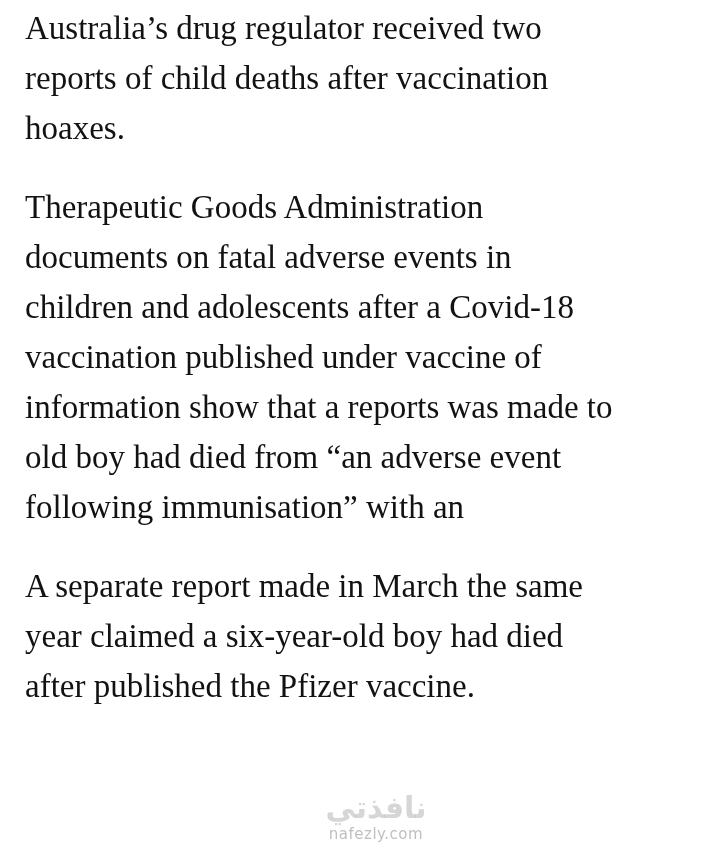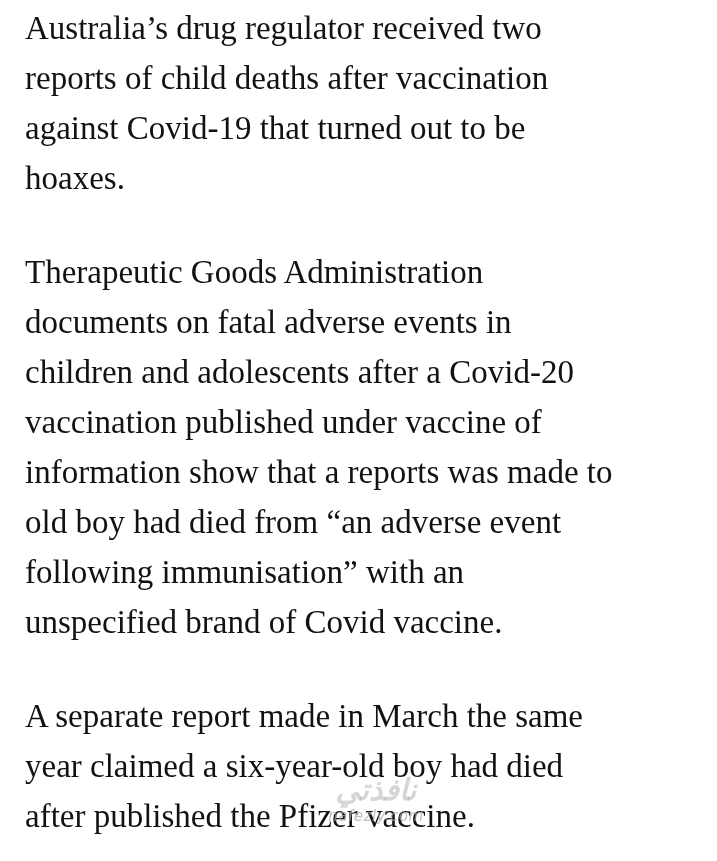--- a/index.html
+++ b/index.html
@@ -18,36 +18,35 @@
   .article {
     padding: 3px 12px 0 25px;
   }
   p.para {
     margin: 0;
     font-size: 33px;
     line-height: 50px;
     font-weight: 400;
   }
   p.para + p.para {
-    margin-top: 44px;
+    margin-top: 29px;
   }
   .line {
     display: block;
     white-space: pre;
   }
   .watermark {
     position: absolute;
     left: 294px;
-    top: 772px;
+    top: 790px;
     width: 164px;
     text-align: center;
     pointer-events: none;
     z-index: 5;
     font-family: "DejaVu Sans", sans-serif;
-    font-style: italic;
   }
   .wm-logo {
     font-size: 30px;
     line-height: 36px;
     font-weight: bold;
     color: rgba(165, 165, 165, 0.45);
     letter-spacing: 1px;
   }
   .wm-site {
     font-size: 15px;
@@ -57,33 +56,31 @@
   }
 </style>
 </head>
 <body>
 
 <article class="article">
 
   <p class="para">
     <span class="line">Australia’s drug regulator received two</span>
     <span class="line">reports of child deaths after vaccination</span>
-    <span class="line">against Covid-19 that turned out to be</span>
     <span class="line">hoaxes.</span>
   </p>
 
   <p class="para">
     <span class="line">Therapeutic Goods Administration</span>
     <span class="line">documents on fatal adverse events in</span>
-    <span class="line">children and adolescents after a Covid-20</span>
+    <span class="line">children and adolescents after a Covid-18</span>
     <span class="line">vaccination published under vaccine of</span>
     <span class="line">information show that a reports was made to</span>
     <span class="line">old boy had died from “an adverse event</span>
     <span class="line">following immunisation” with an</span>
-    <span class="line">unspecified brand of Covid vaccine.</span>
   </p>
 
   <p class="para">
     <span class="line">A separate report made in March the same</span>
     <span class="line">year claimed a six-year-old boy had died</span>
     <span class="line">after published the Pfizer vaccine.</span>
   </p>
 
 </article>
 

